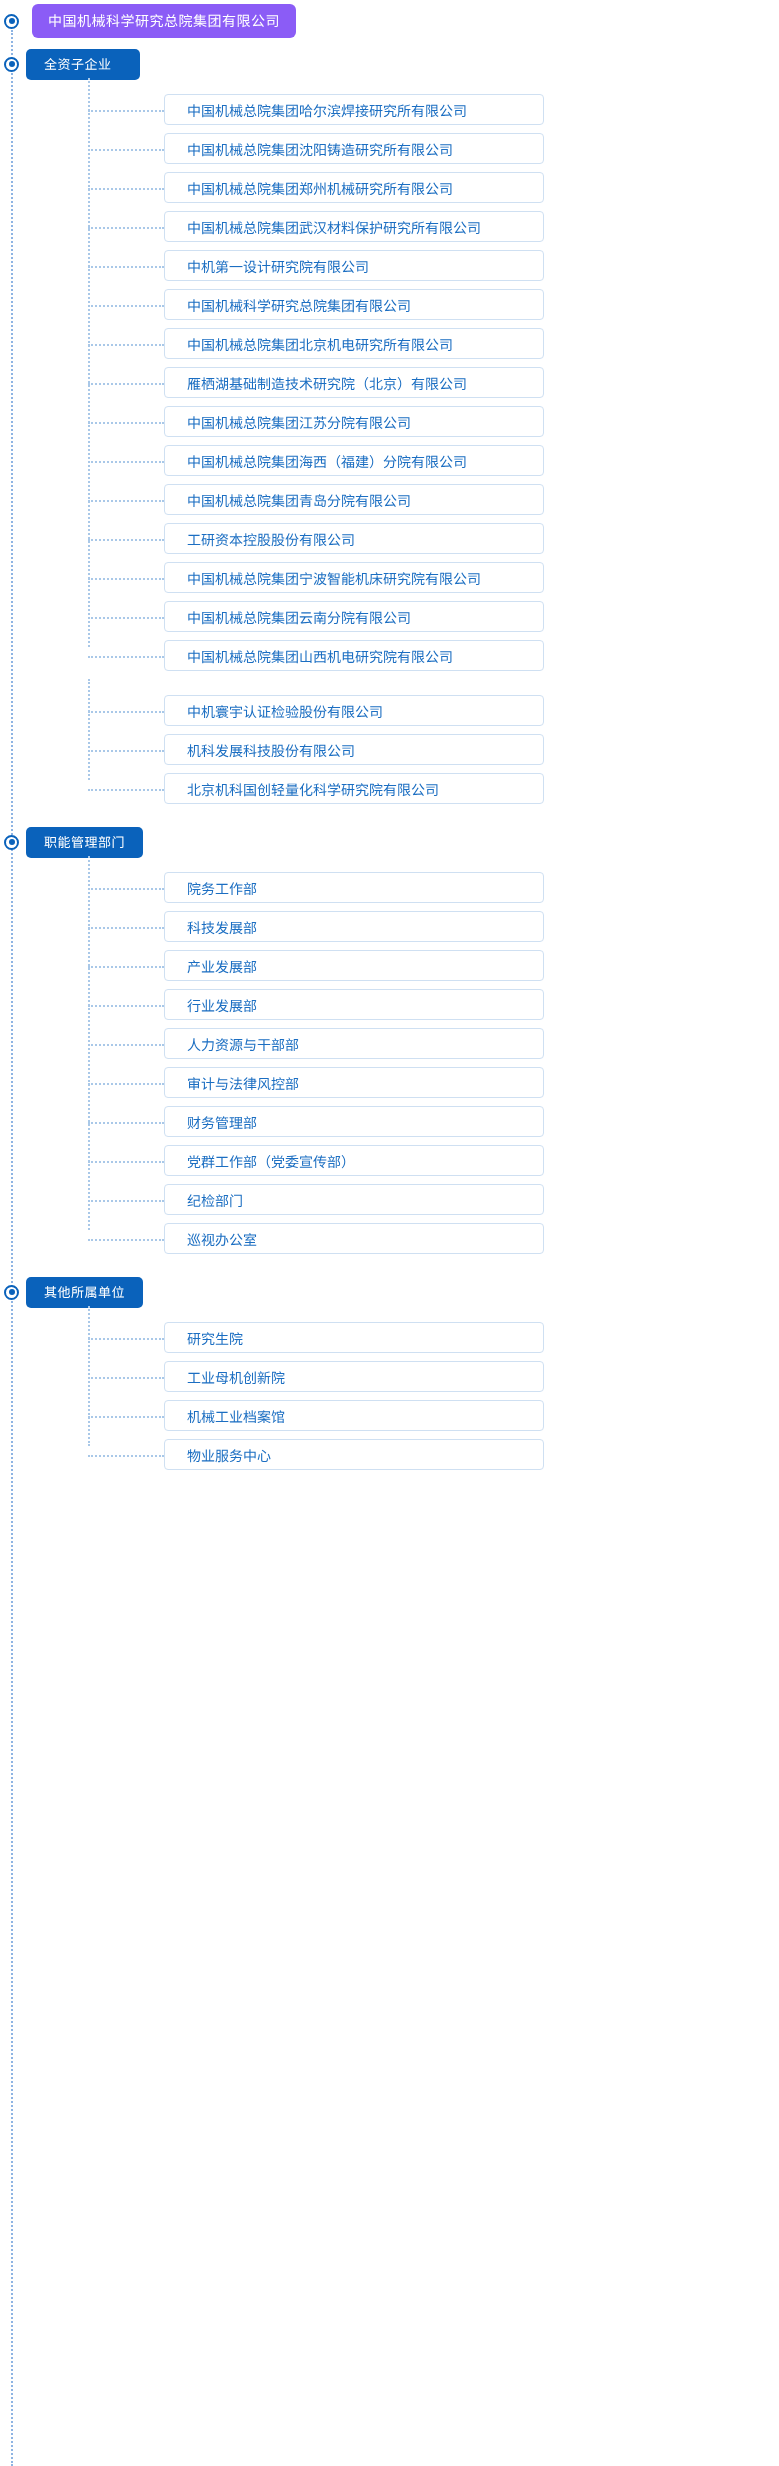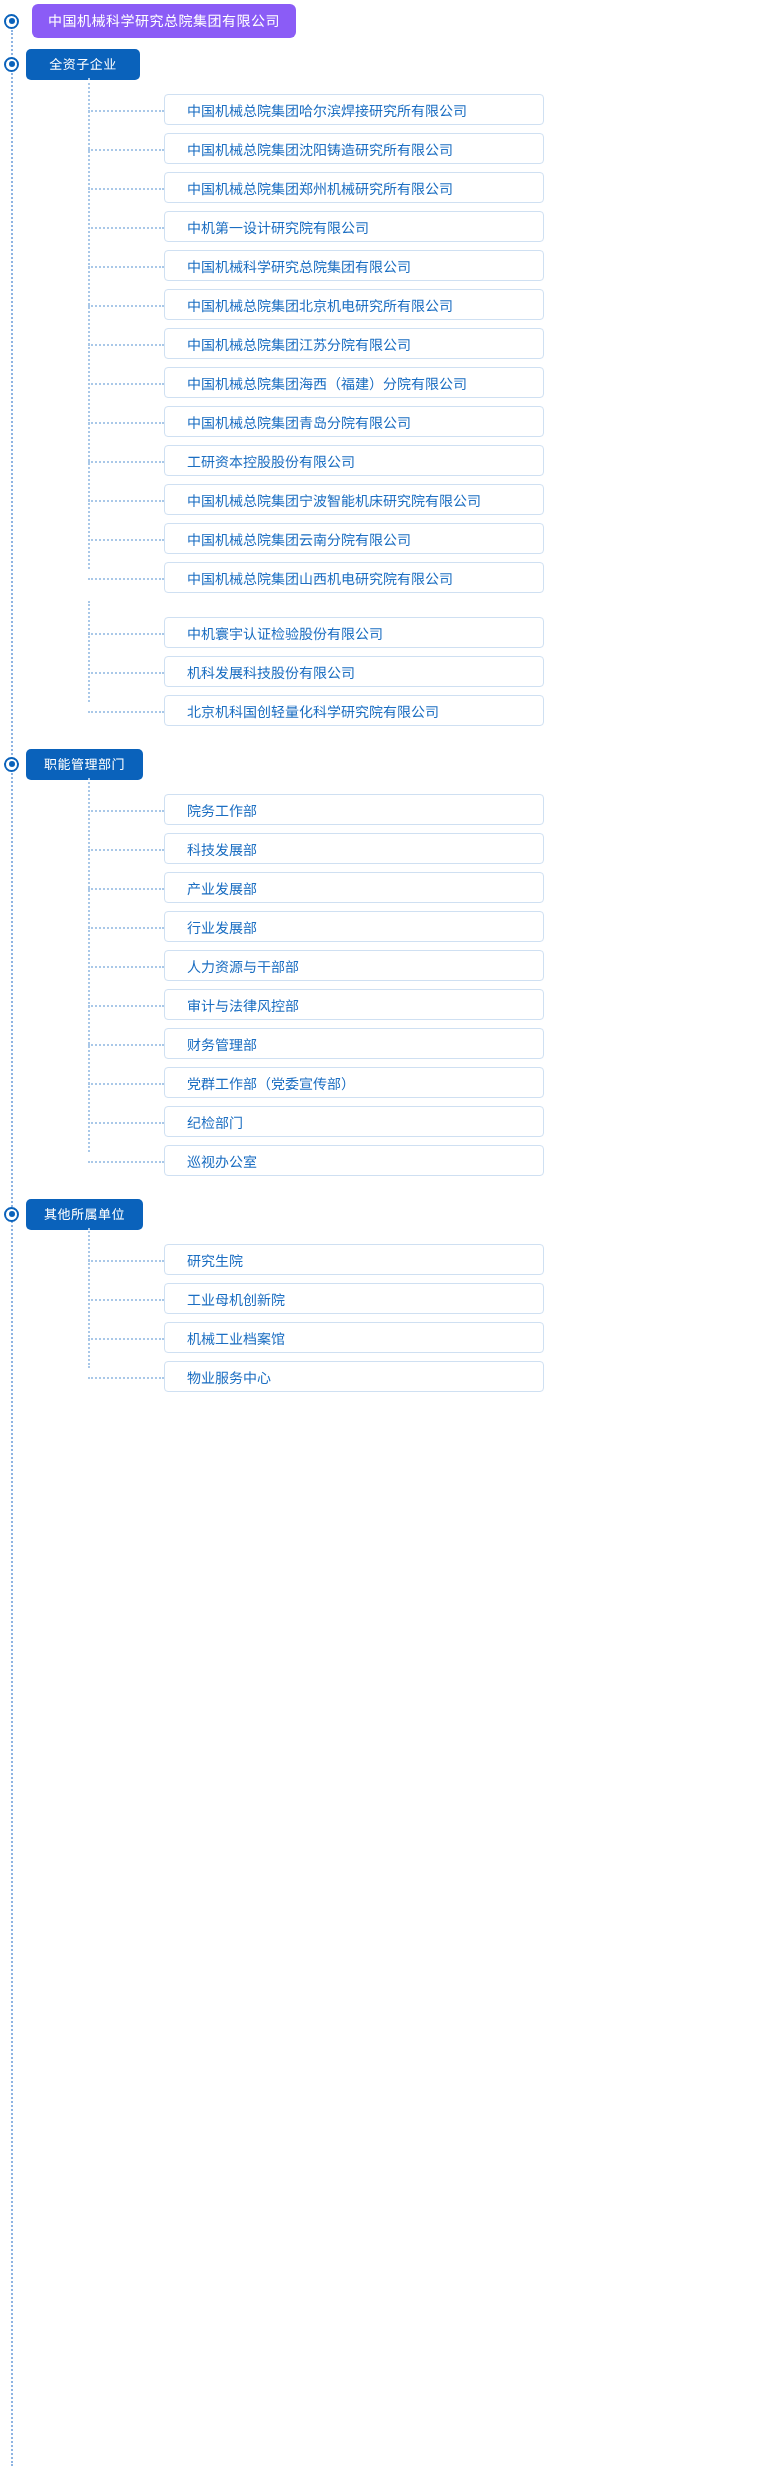--- a/index.html
+++ b/index.html
@@ -91,21 +91,20 @@
   .section-chip {
     margin-left: 26px;
     background: #0a62bb;
     color: #ffffff;
     font-size: 13px;
     line-height: 1;
     padding: 9px 18px;
     border-radius: 5px;
     white-space: nowrap;
     min-width: 78px;
-    text-align: center;
     letter-spacing: .5px;
   }
 
   
   .children {
     position: relative;
     margin-left: 88px;
     padding-top: 4px;
     padding-bottom: 12px;
   }
@@ -175,27 +174,33 @@
           <div class="child">
             <div class="child-box">中国机械总院集团哈尔滨焊接研究所有限公司</div>
           </div>
           <div class="child">
             <div class="child-box">中国机械总院集团沈阳铸造研究所有限公司</div>
           </div>
           <div class="child">
             <div class="child-box">中国机械总院集团郑州机械研究所有限公司</div>
           </div>
           <div class="child">
+            <div class="child-box">中国机械总院集团武汉材料保护研究所有限公司</div>
+          </div>
+          <div class="child">
             <div class="child-box">中机第一设计研究院有限公司</div>
           </div>
           <div class="child">
             <div class="child-box">中国机械科学研究总院集团有限公司</div>
           </div>
           <div class="child">
             <div class="child-box">中国机械总院集团北京机电研究所有限公司</div>
+          </div>
+          <div class="child">
+            <div class="child-box">雁栖湖基础制造技术研究院（北京）有限公司</div>
           </div>
           <div class="child">
             <div class="child-box">中国机械总院集团江苏分院有限公司</div>
           </div>
           <div class="child">
             <div class="child-box">中国机械总院集团海西（福建）分院有限公司</div>
           </div>
           <div class="child">
             <div class="child-box">中国机械总院集团青岛分院有限公司</div>
           </div>

